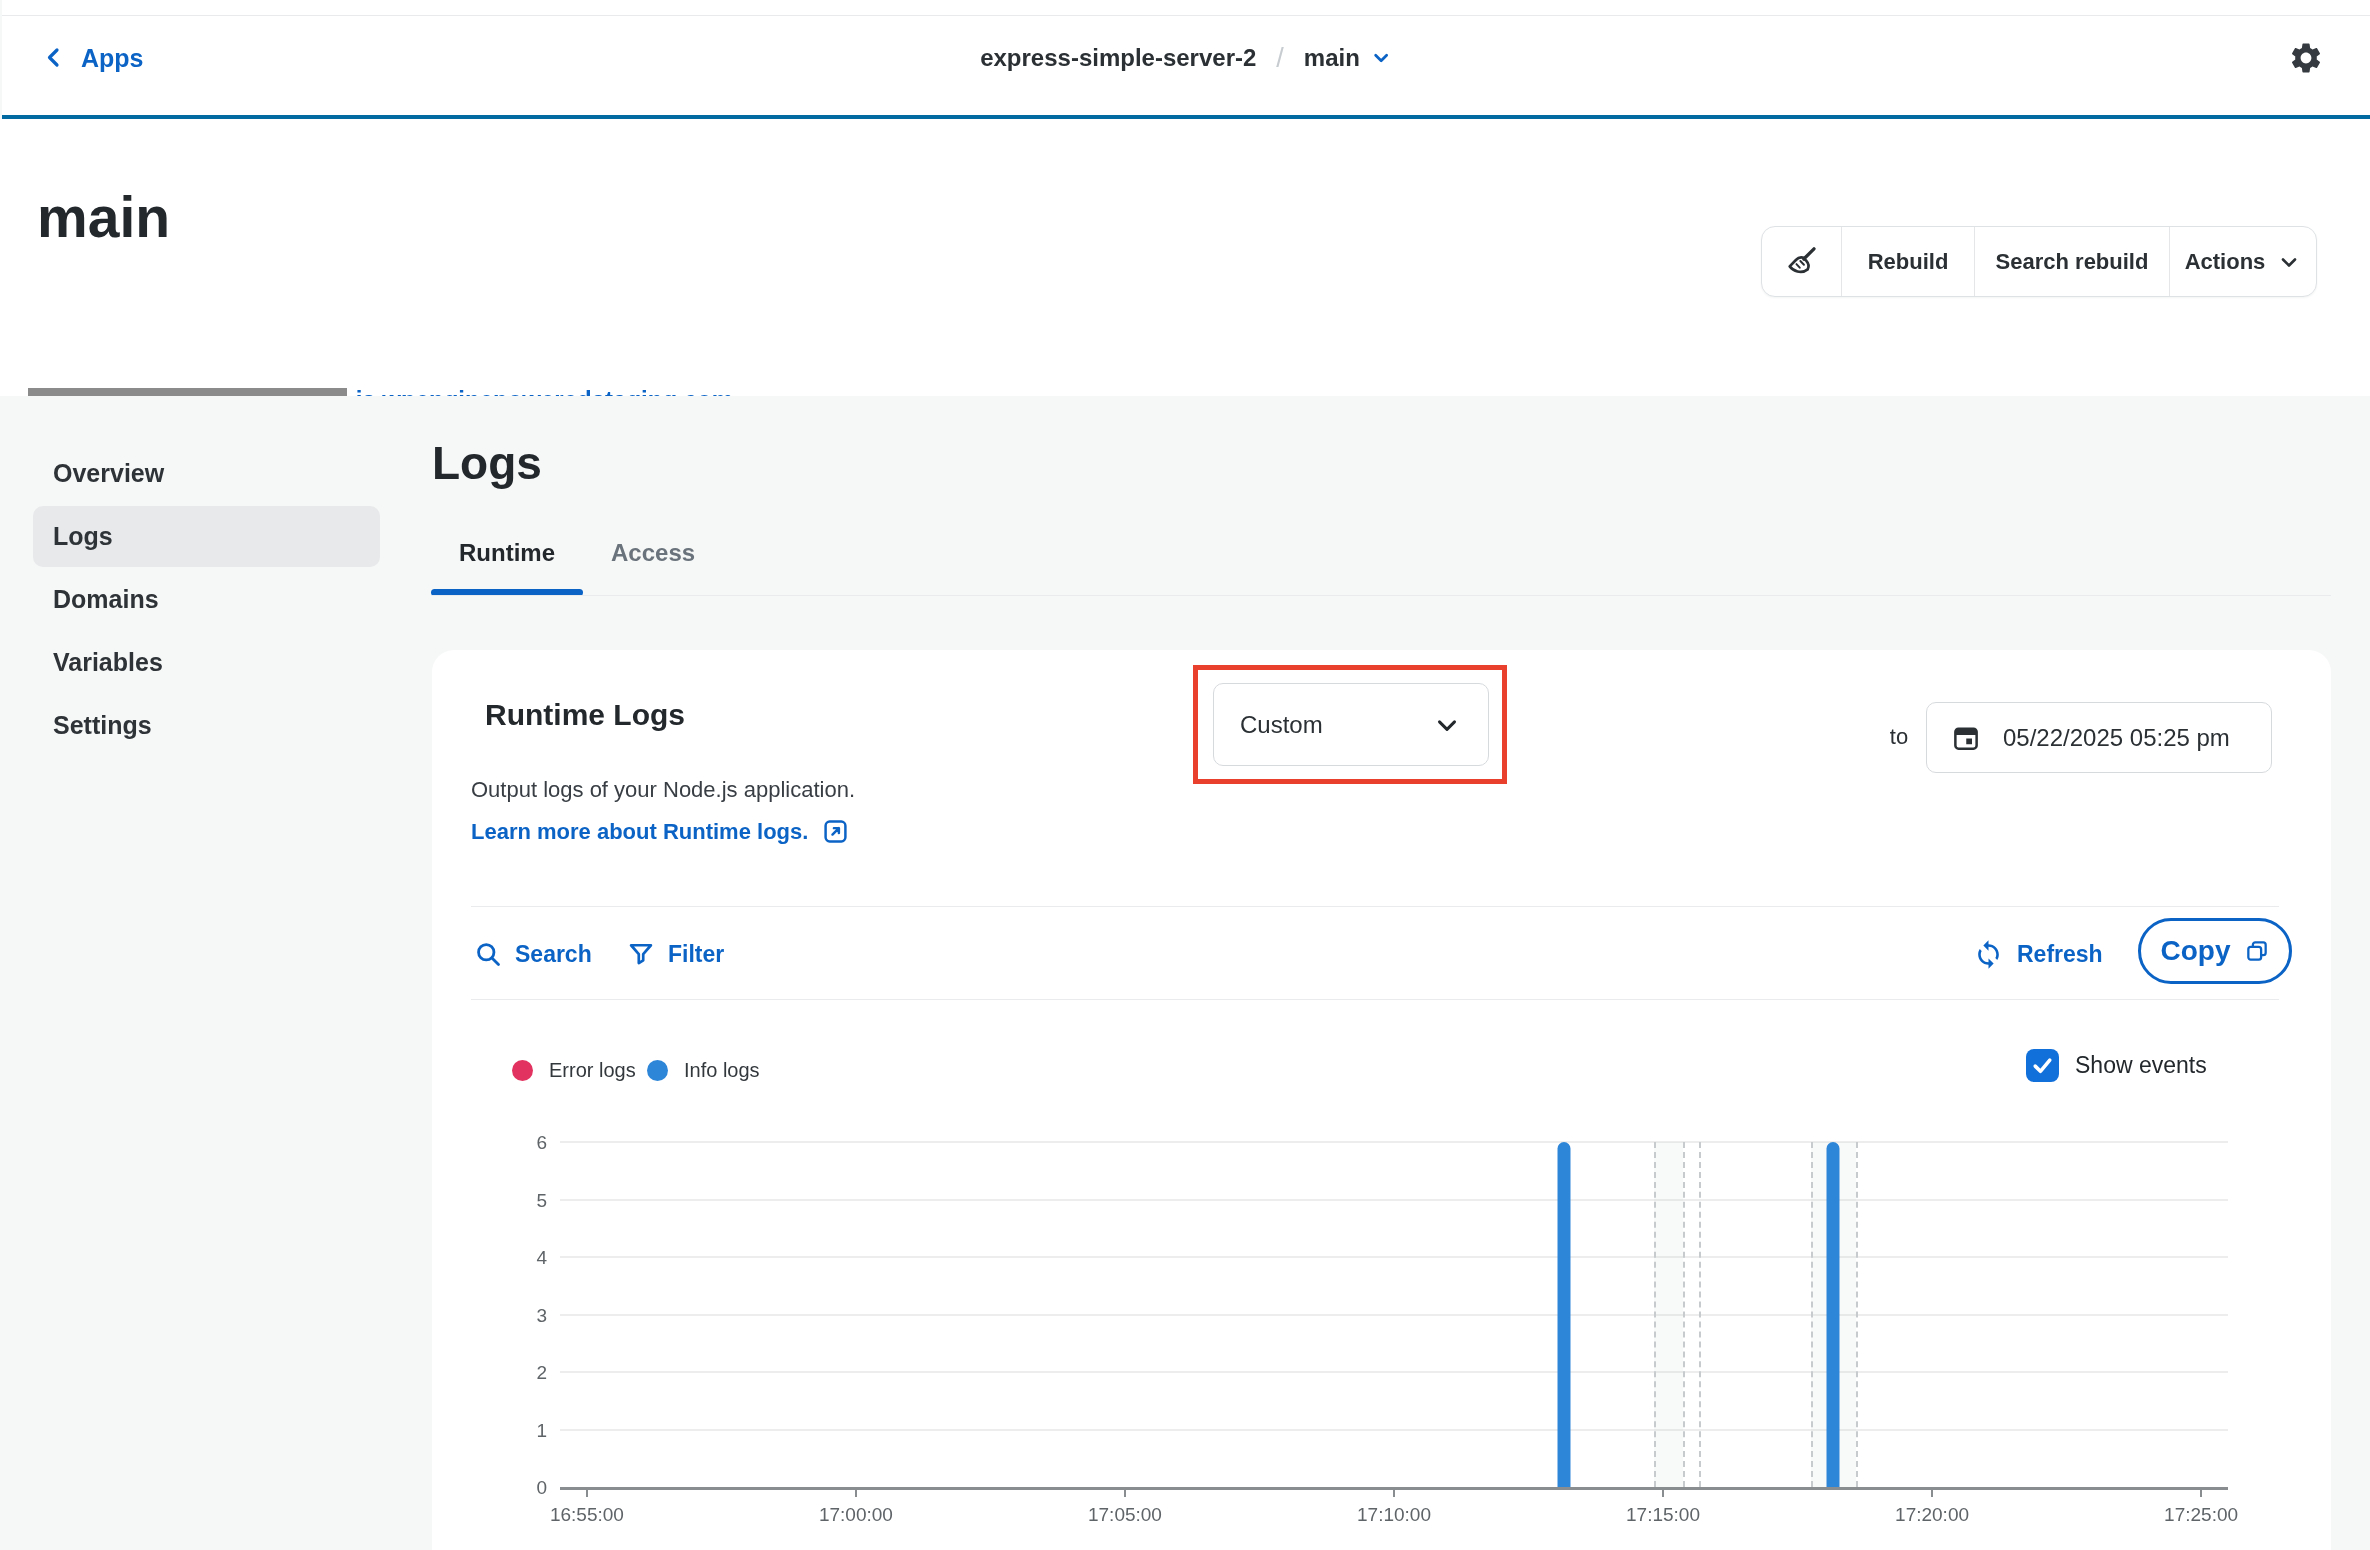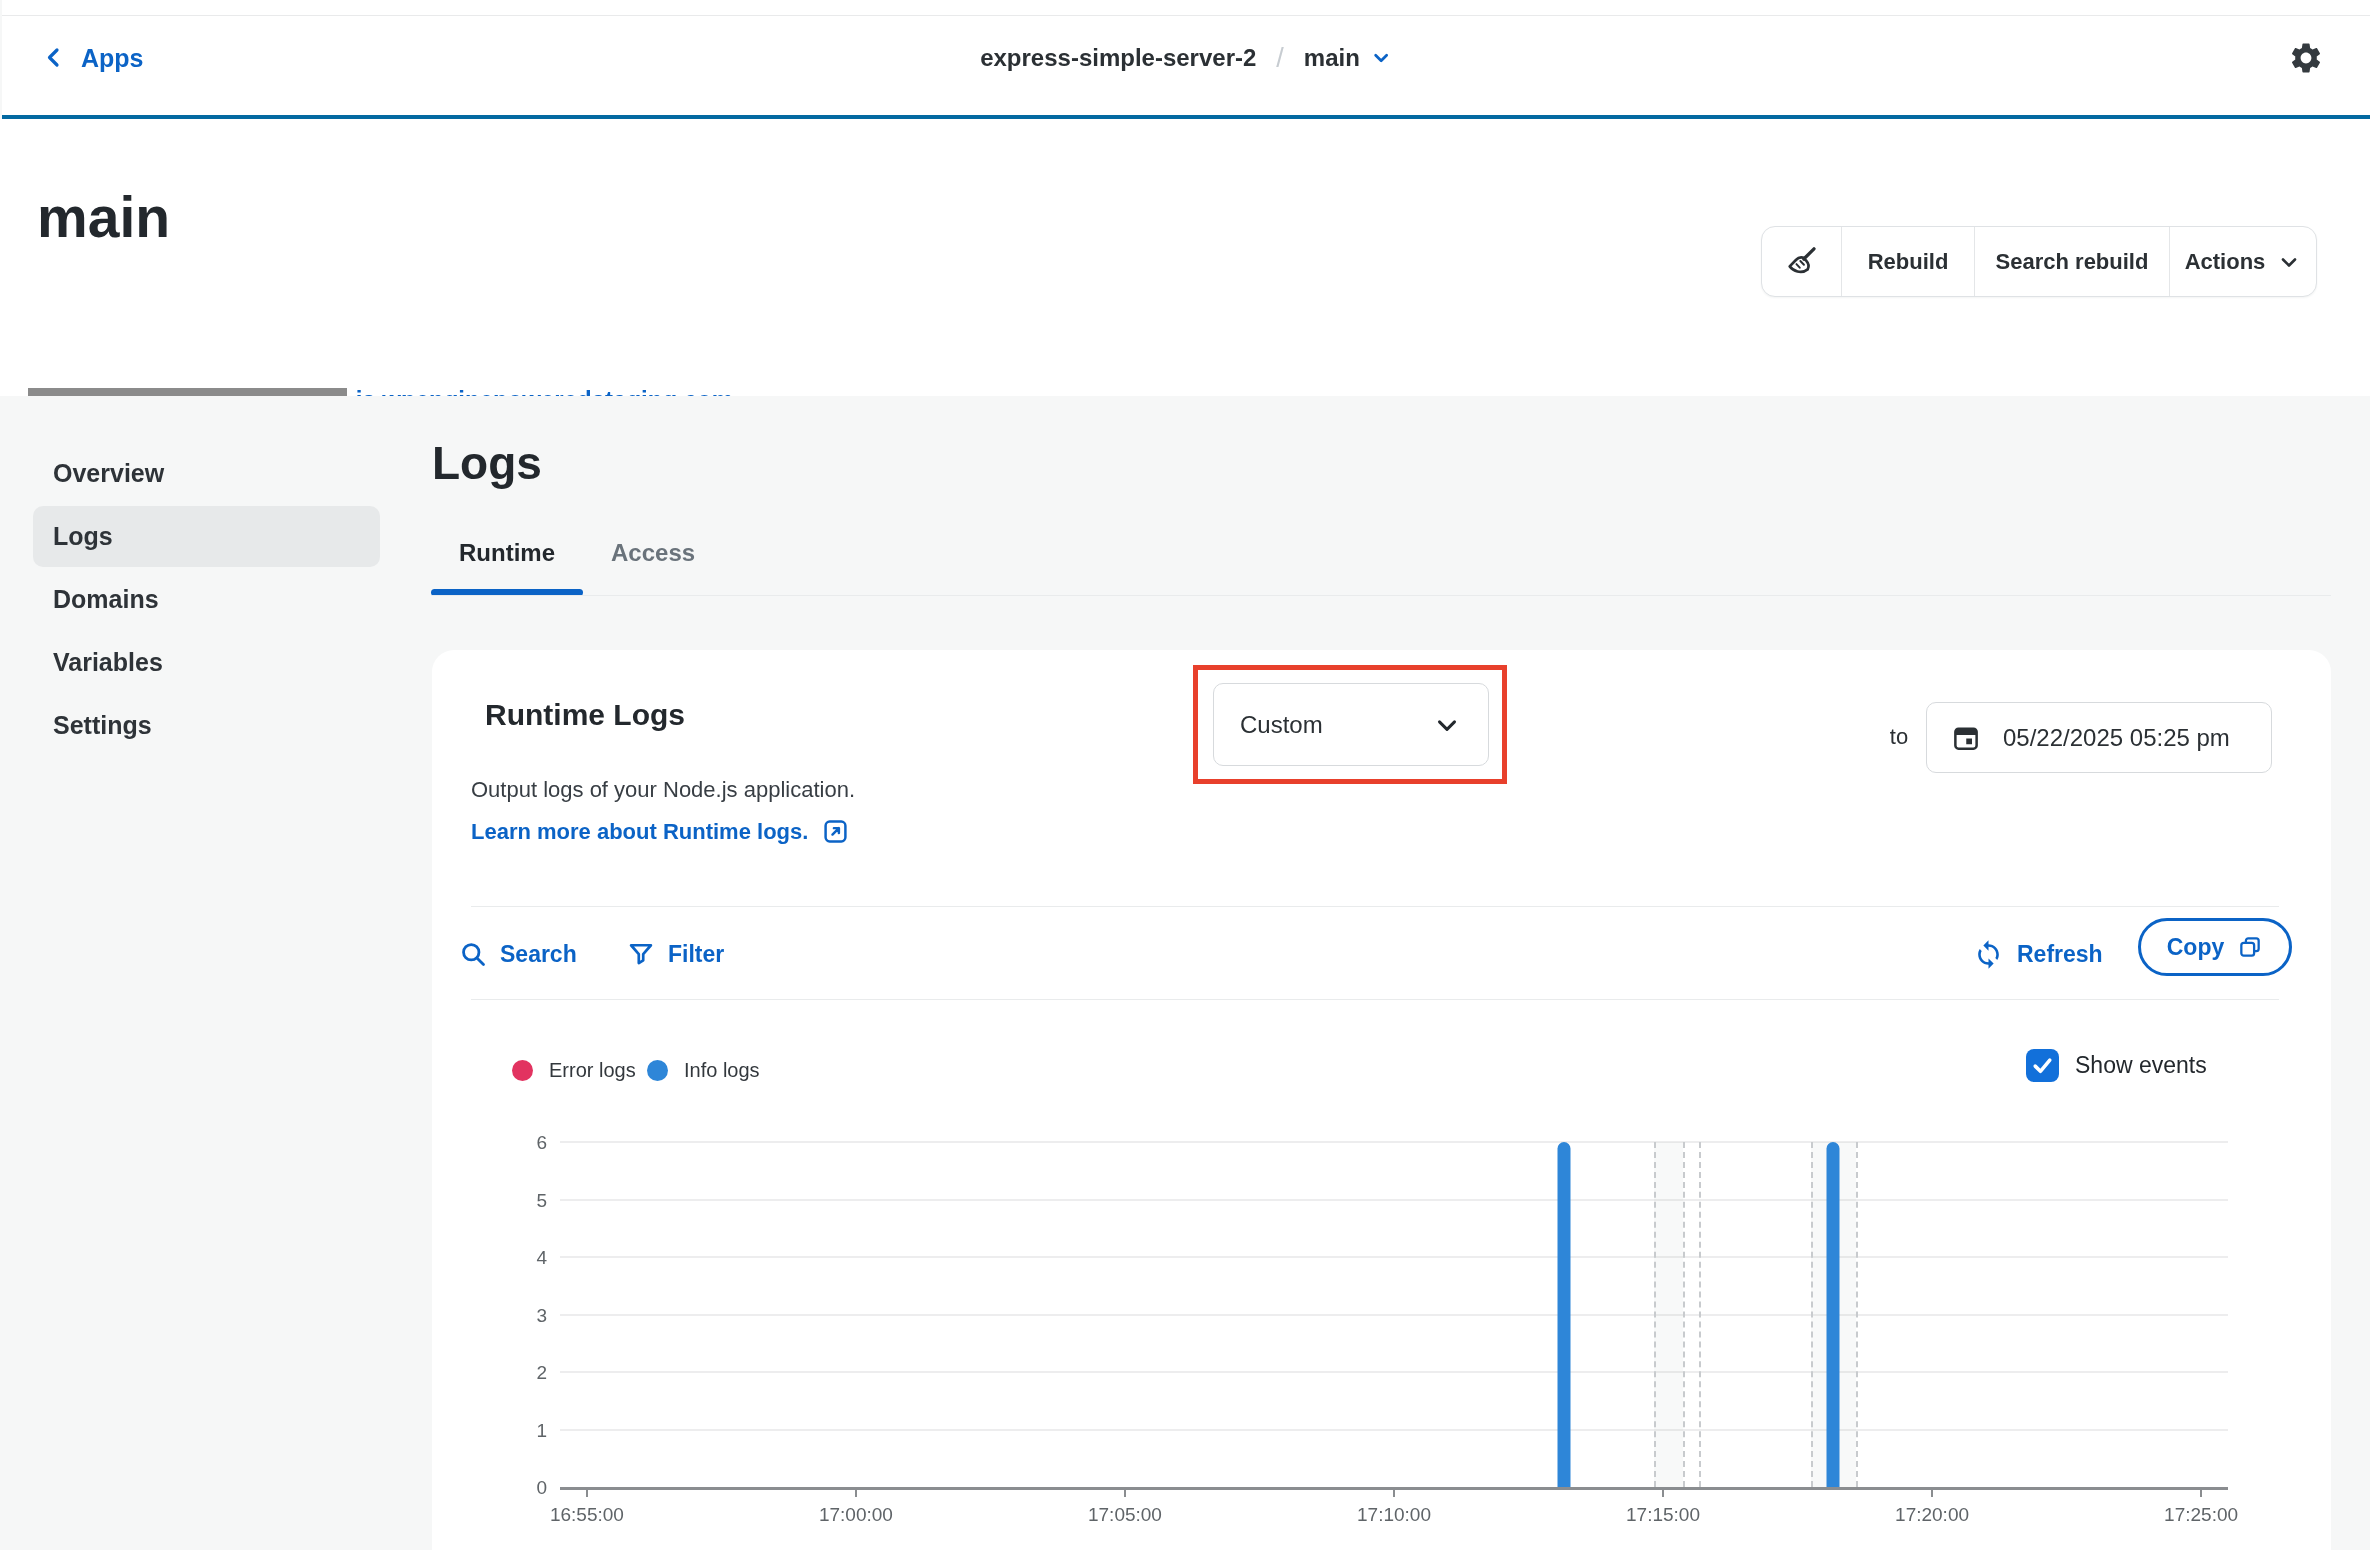--- a/index.html
+++ b/index.html
@@ -66,24 +66,24 @@
     align-items:center; justify-content:center; font-size:22px; color:#2b3034; }
   .panel-desc { position:absolute; left:39px; top:127px; font-size:22px; color:#383e44; }
   .learn-link { position:absolute; left:39px; top:168px; display:flex; align-items:center; gap:14px;
     color:#0b63c6; font-weight:bold; font-size:22px; cursor:pointer; }
   .learn-link .txt { border-bottom:0; }
   .divider { position:absolute; left:39px; right:52px; height:1px; background:#e9ebec; }
   .divider-1 { top:256px; } .divider-2 { top:349px; }
 
   .tool-link { position:absolute; display:flex; align-items:center; gap:13px; color:#0b63c6;
     font-weight:bold; font-size:23px; cursor:pointer; top:280px; height:48px; }
-  .tool-search { left:27px; } .tool-filter { left:195px; } .tool-refresh { left:1541px; }
-  .copy-btn { position:absolute; left:1706px; top:268px; width:154px; height:58px;
+  .tool-search { left:42px; } .tool-filter { left:195px; } .tool-refresh { left:1541px; }
+  .copy-btn { position:absolute; left:1706px; top:268px; width:154px; height:66px;
     border:3px solid #0b63c6; border-radius:34px; background:#fff; color:#0b63c6; font-weight:bold;
-    font-size:23px; display:flex; align-items:center; justify-content:center; gap:13px; cursor:pointer;
+    font-size:28px; display:flex; align-items:center; justify-content:center; gap:13px; cursor:pointer;
     font-family:"Liberation Sans", sans-serif; }
 
   .legend-item { position:absolute; top:400px; height:40px; display:flex; align-items:center; gap:16px;
     font-size:20px; color:#33383d; }
   .legend-error { left:80px; } .legend-info { left:215px; }
   .legend-dot { width:21px; height:21px; border-radius:50%; }
   .show-events { position:absolute; left:1594px; top:399px; display:flex; align-items:center; gap:16px;
     font-size:23px; color:#23282d; cursor:pointer; }
   .checkbox { width:33px; height:33px; border-radius:8px; background:#1270da; display:flex;
     align-items:center; justify-content:center; }

